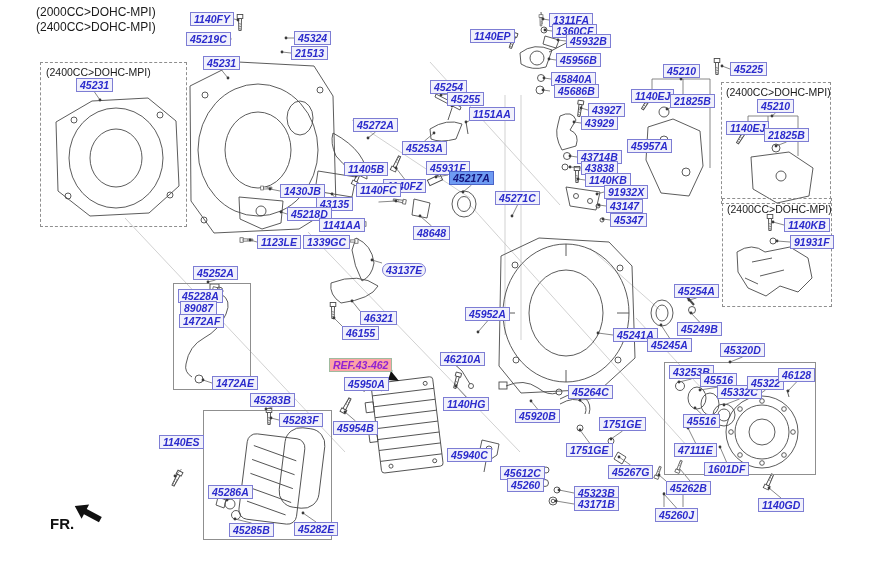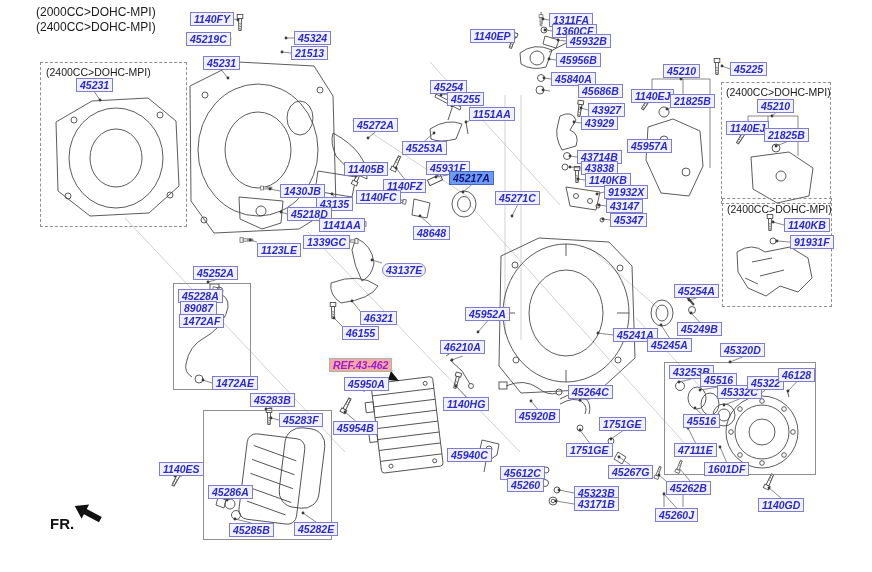--- a/index.html
+++ b/index.html
@@ -457,21 +457,21 @@
       <div class="plabel" style="left: 294px; top: 31px;">45324</div>
       <div class="plabel" style="left: 291px; top: 46px;">21513</div>
       <div class="plabel" style="left: 203px; top: 56px;">45231</div>
       <div class="plabel" style="left: 76px; top: 78px;">45231</div>
       <div class="plabel" style="left: 470px; top: 29px;">1140EP</div>
       <div class="plabel" style="left: 549px; top: 13px;">1311FA</div>
       <div class="plabel" style="left: 552px; top: 24px;">1360CF</div>
       <div class="plabel" style="left: 566px; top: 34px; text-align: center;">45932B</div>
       <div class="plabel" style="left: 556px; top: 53px;">45956B</div>
       <div class="plabel" style="left: 551px; top: 72px;">45840A</div>
-      <div class="plabel" style="left: 578px; top: 84px;">45686B</div>
+      <div class="plabel" style="left: 554px; top: 84px;">45686B</div>
       <div class="plabel" style="left: 430px; top: 80px;">45254</div>
       <div class="plabel" style="left: 447px; top: 92px;">45255</div>
       <div class="plabel" style="left: 469px; top: 107px;">1151AA</div>
       <div class="plabel" style="left: 588px; top: 103px;">43927</div>
       <div class="plabel" style="left: 581px; top: 116px;">43929</div>
       <div class="plabel" style="left: 627px; top: 139px;">45957A</div>
       <div class="plabel" style="left: 577px; top: 150px;">43714B</div>
       <div class="plabel" style="left: 581px; top: 161px;">43838</div>
       <div class="plabel" style="left: 585px; top: 173px;">1140KB</div>
       <div class="plabel" style="left: 604px; top: 185px;">91932X</div>
@@ -485,47 +485,47 @@
       <div class="plabel" style="left: 726px; top: 121px;">1140EJ</div>
       <div class="plabel" style="left: 764px; top: 128px;">21825B</div>
       <div class="plabel" style="left: 784px; top: 218px;">1140KB</div>
       <div class="plabel" style="left: 790px; top: 235px;">91931F</div>
       <div class="plabel" style="left: 353px; top: 118px;">45272A</div>
       <div class="plabel" style="left: 344px; top: 162px;">11405B</div>
       <div class="plabel" style="left: 383px; top: 179px;">1140FZ</div>
       <div class="plabel" style="left: 402px; top: 141px;">45253A</div>
       <div class="plabel" style="left: 426px; top: 161px;">45931F</div>
       <div class="plabel hl" style="left: 449px; top: 171px;">45217A</div>
-      <div class="plabel" style="left: 356px; top: 190px; text-align: right;">1140FC</div>
+      <div class="plabel" style="left: 356px; top: 183px; text-align: right;">1140FC</div>
       <div class="plabel" style="left: 413px; top: 226px;">48648</div>
       <div class="plabel" style="left: 495px; top: 191px;">45271C</div>
       <div class="plabel" style="left: 280px; top: 184px;">1430JB</div>
       <div class="plabel" style="left: 316px; top: 197px;">43135</div>
       <div class="plabel" style="left: 287px; top: 207px;">45218D</div>
       <div class="plabel" style="left: 319px; top: 218px;">1141AA</div>
-      <div class="plabel" style="left: 257px; top: 243px;">1123LE</div>
+      <div class="plabel" style="left: 257px; top: 235px;">1123LE</div>
       <div class="plabel" style="left: 303px; top: 235px;">1339GC</div>
       <div class="plabel" style="left: 382px; top: 263px; border-radius: 7px;">43137E</div>
       <div class="plabel" style="left: 360px; top: 311px;">46321</div>
       <div class="plabel" style="left: 342px; top: 326px;">46155</div>
       <div class="plabel" style="left: 193px; top: 266px;">45252A</div>
       <div class="plabel" style="left: 178px; top: 289px;">45228A</div>
       <div class="plabel" style="left: 180px; top: 301px;">89087</div>
       <div class="plabel" style="left: 179px; top: 314px;">1472AF</div>
       <div class="plabel" style="left: 212px; top: 376px;">1472AE</div>
       <div class="plabel" style="left: 250px; top: 393px;">45283B</div>
       <div class="plabel" style="left: 279px; top: 413px;">45283F</div>
-      <div class="plabel" style="left: 159px; top: 462px;">1140ES</div>
+      <div class="plabel" style="left: 159px; top: 435px;">1140ES</div>
       <div class="plabel" style="left: 208px; top: 485px;">45286A</div>
       <div class="plabel" style="left: 229px; top: 523px;">45285B</div>
       <div class="plabel" style="left: 294px; top: 522px;">45282E</div>
       <div class="plabel" style="left: 333px; top: 421px;">45954B</div>
       <div class="plabel ref" style="left: 329px; top: 358px;">REF.43-462</div>
       <div class="plabel" style="left: 344px; top: 377px;">45950A</div>
-      <div class="plabel" style="left: 440px; top: 340px;">46210A</div>
+      <div class="plabel" style="left: 440px; top: 352px;">46210A</div>
       <div class="plabel" style="left: 443px; top: 397px;">1140HG</div>
       <div class="plabel" style="left: 447px; top: 448px;">45940C</div>
       <div class="plabel" style="left: 515px; top: 409px;">45920B</div>
       <div class="plabel" style="left: 568px; top: 385px;">45264C</div>
       <div class="plabel" style="left: 599px; top: 417px;">1751GE</div>
       <div class="plabel" style="left: 566px; top: 443px;">1751GE</div>
       <div class="plabel" style="left: 608px; top: 465px;">45267G</div>
       <div class="plabel" style="left: 500px; top: 466px;">45612C</div>
       <div class="plabel" style="left: 507px; top: 478px;">45260</div>
       <div class="plabel" style="left: 574px; top: 486px;">45323B</div>

